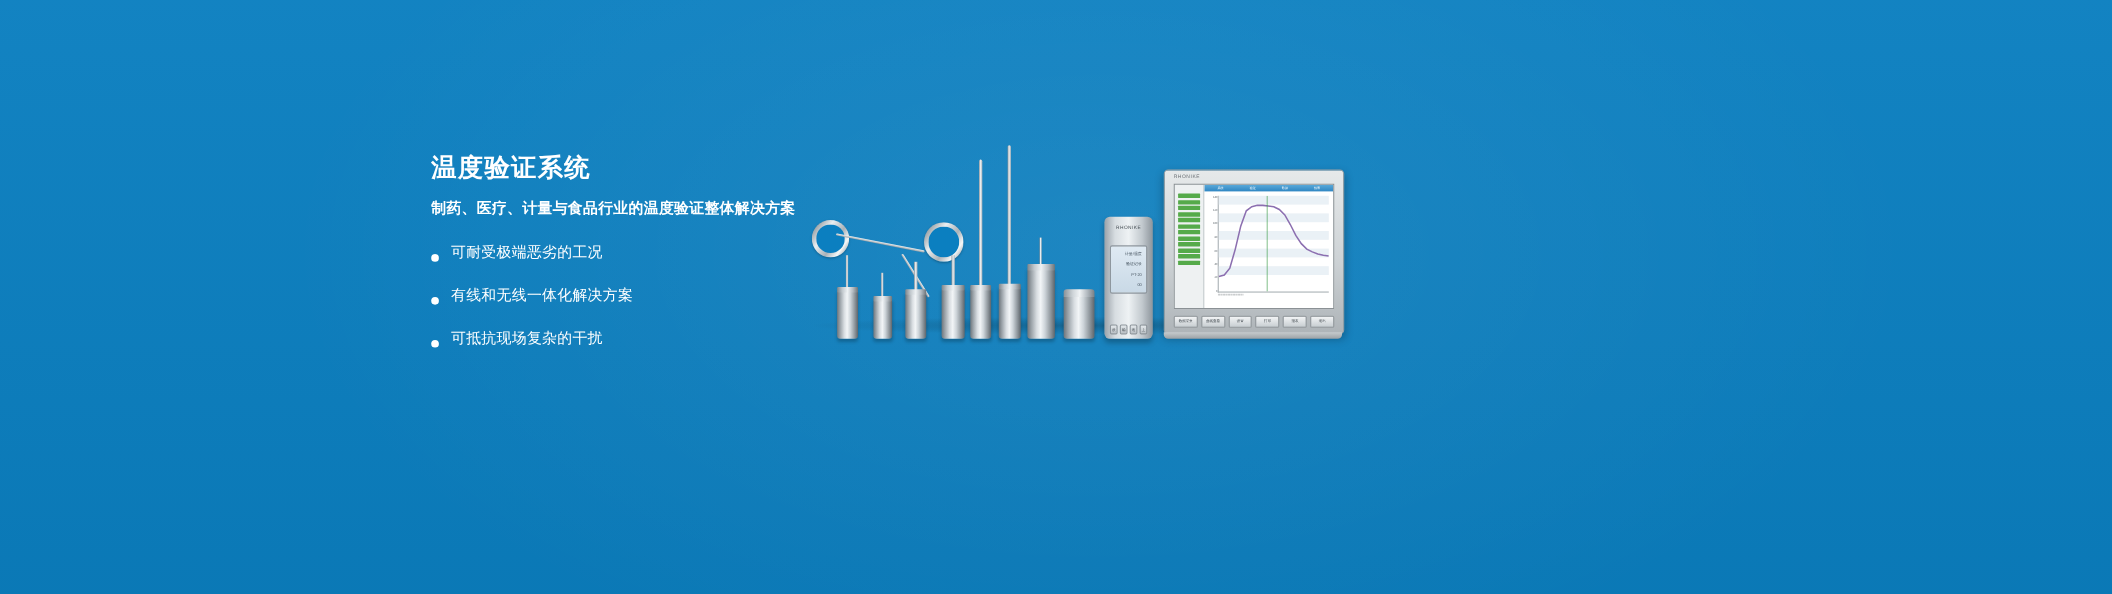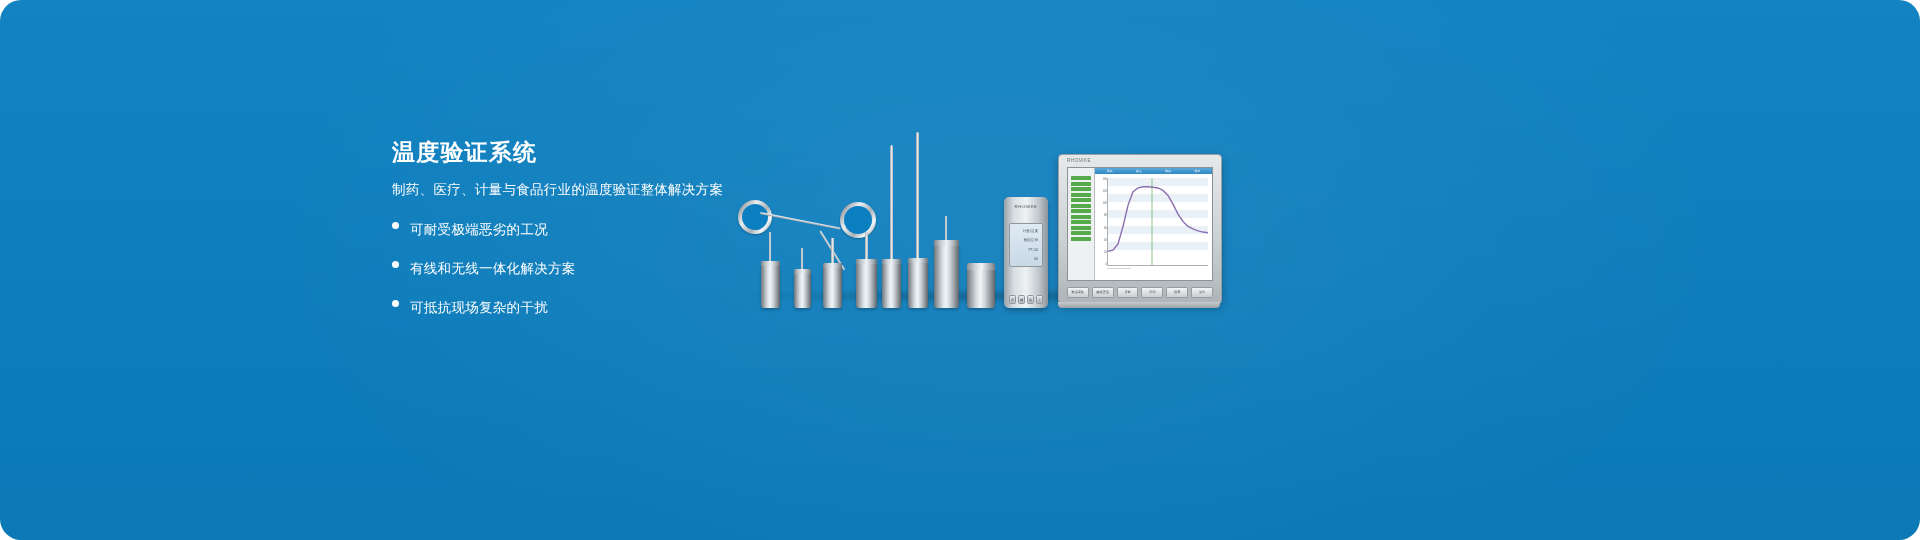--- a/index.html
+++ b/index.html
@@ -12,21 +12,20 @@
     overflow: hidden;
     font-family: "Liberation Sans", "DejaVu Sans", sans-serif;
   }
 
   #banner {
     position: relative;
     width: 1920px;
     height: 540px;
     background: #0b7fc0;
     overflow: hidden;
-    border-radius: 21px;
   }
 
   
   #banner::before {
     content: "";
     position: absolute;
     inset: 0;
     background:
       radial-gradient(ellipse 1100px 600px at 52% 42%, rgba(255,255,255,0.06) 0%, rgba(255,255,255,0) 68%),
       linear-gradient(180deg, rgba(255,255,255,0.03) 0%, rgba(0,0,0,0.05) 100%);
@@ -47,36 +46,36 @@
     font-weight: bold;
     color: #ffffff;
     letter-spacing: 1.2px;
     line-height: 1.1;
     margin: 0 0 16px 0;
     white-space: nowrap;
   }
 
   .subhead {
     font-size: 13.5px;
-    font-weight: normal;
+    font-weight: bold;
     color: #ffffff;
     letter-spacing: 0.3px;
     line-height: 1.3;
     margin: 0 0 18px 0;
     white-space: nowrap;
   }
 
   .feature-list {
     list-style: none;
     margin: 0;
     padding: 0;
   }
   .feature-item {
     display: flex;
-    align-items: flex-start;
+    align-items: flex-end;
     margin-bottom: 12px;
     white-space: nowrap;
     margin-top: 23px;
   }
   .feature-item:last-child { margin-bottom: 0; }
 
   .bullet-dot {
     width: 7px;
     height: 7px;
     border-radius: 50%;

